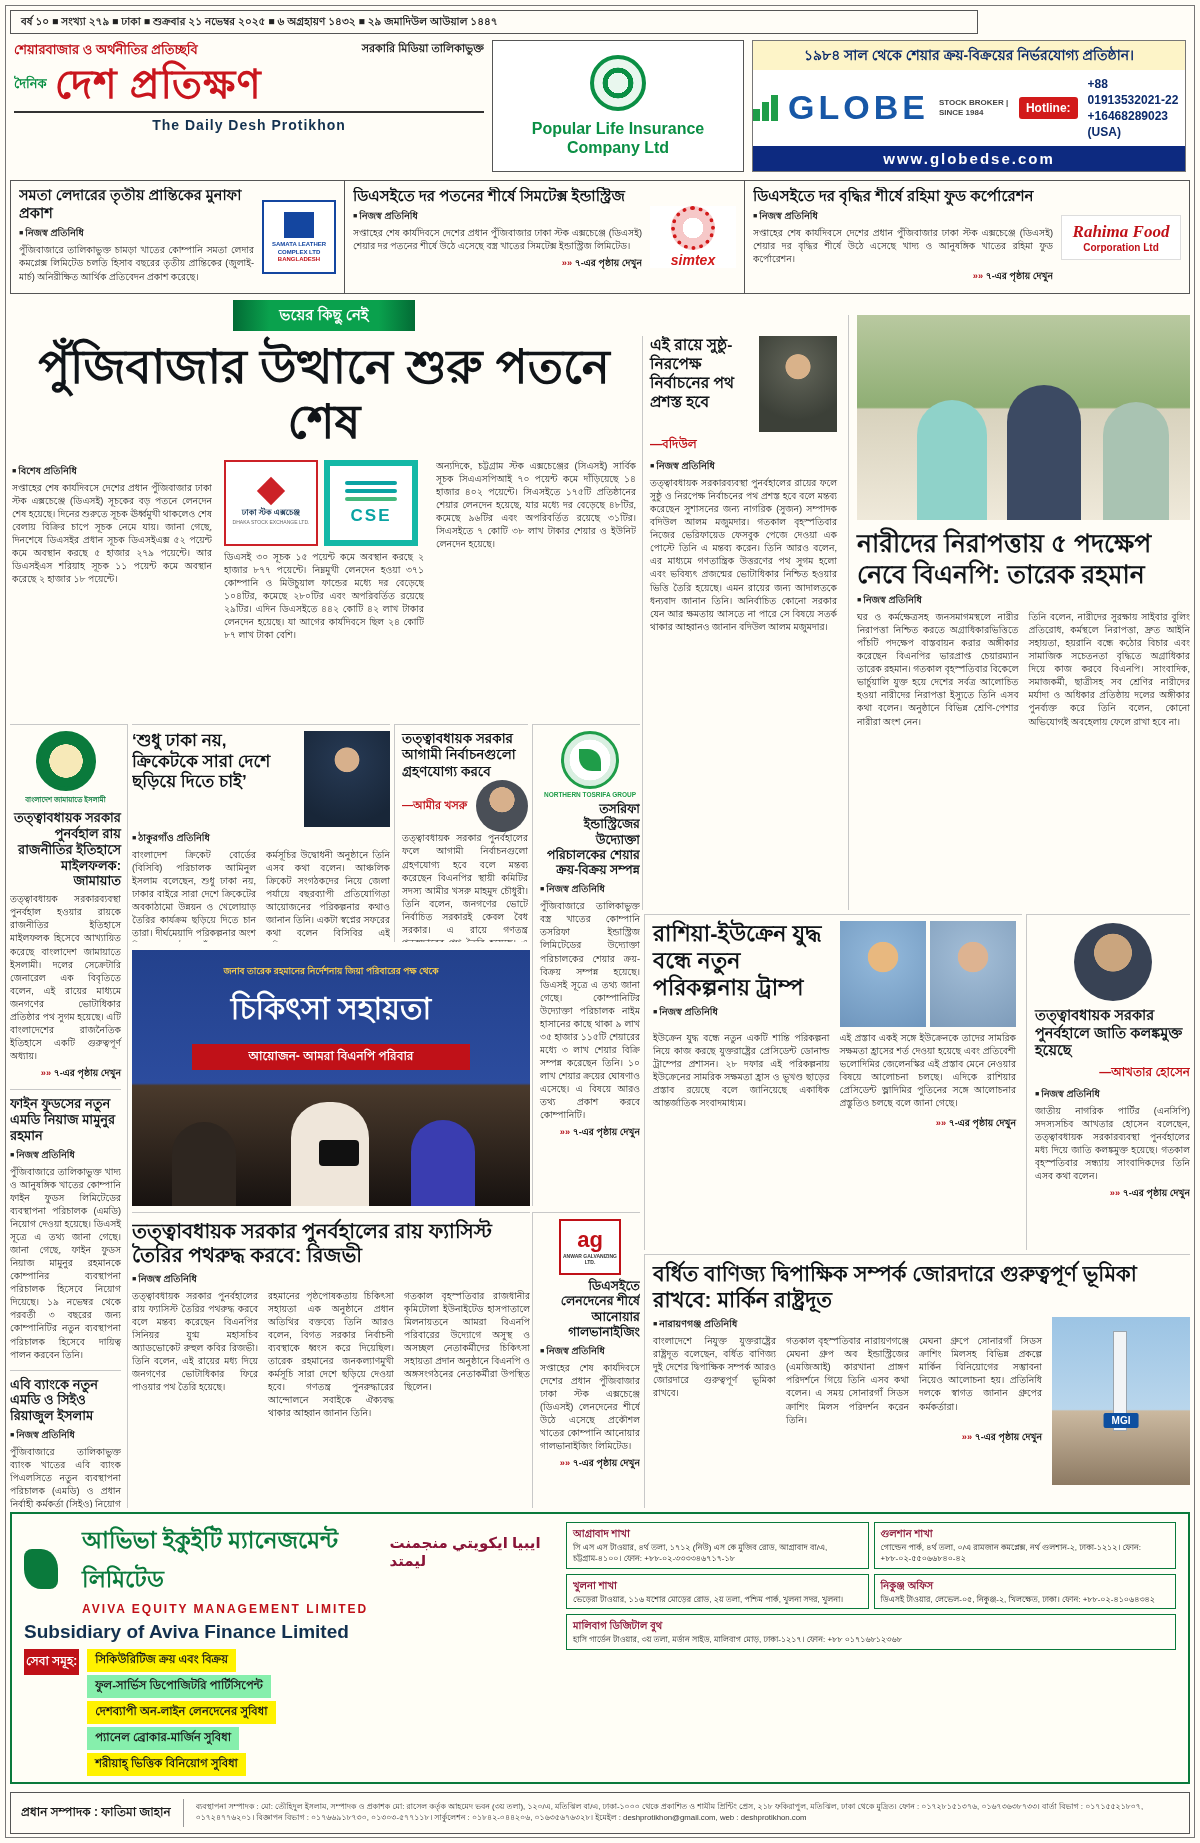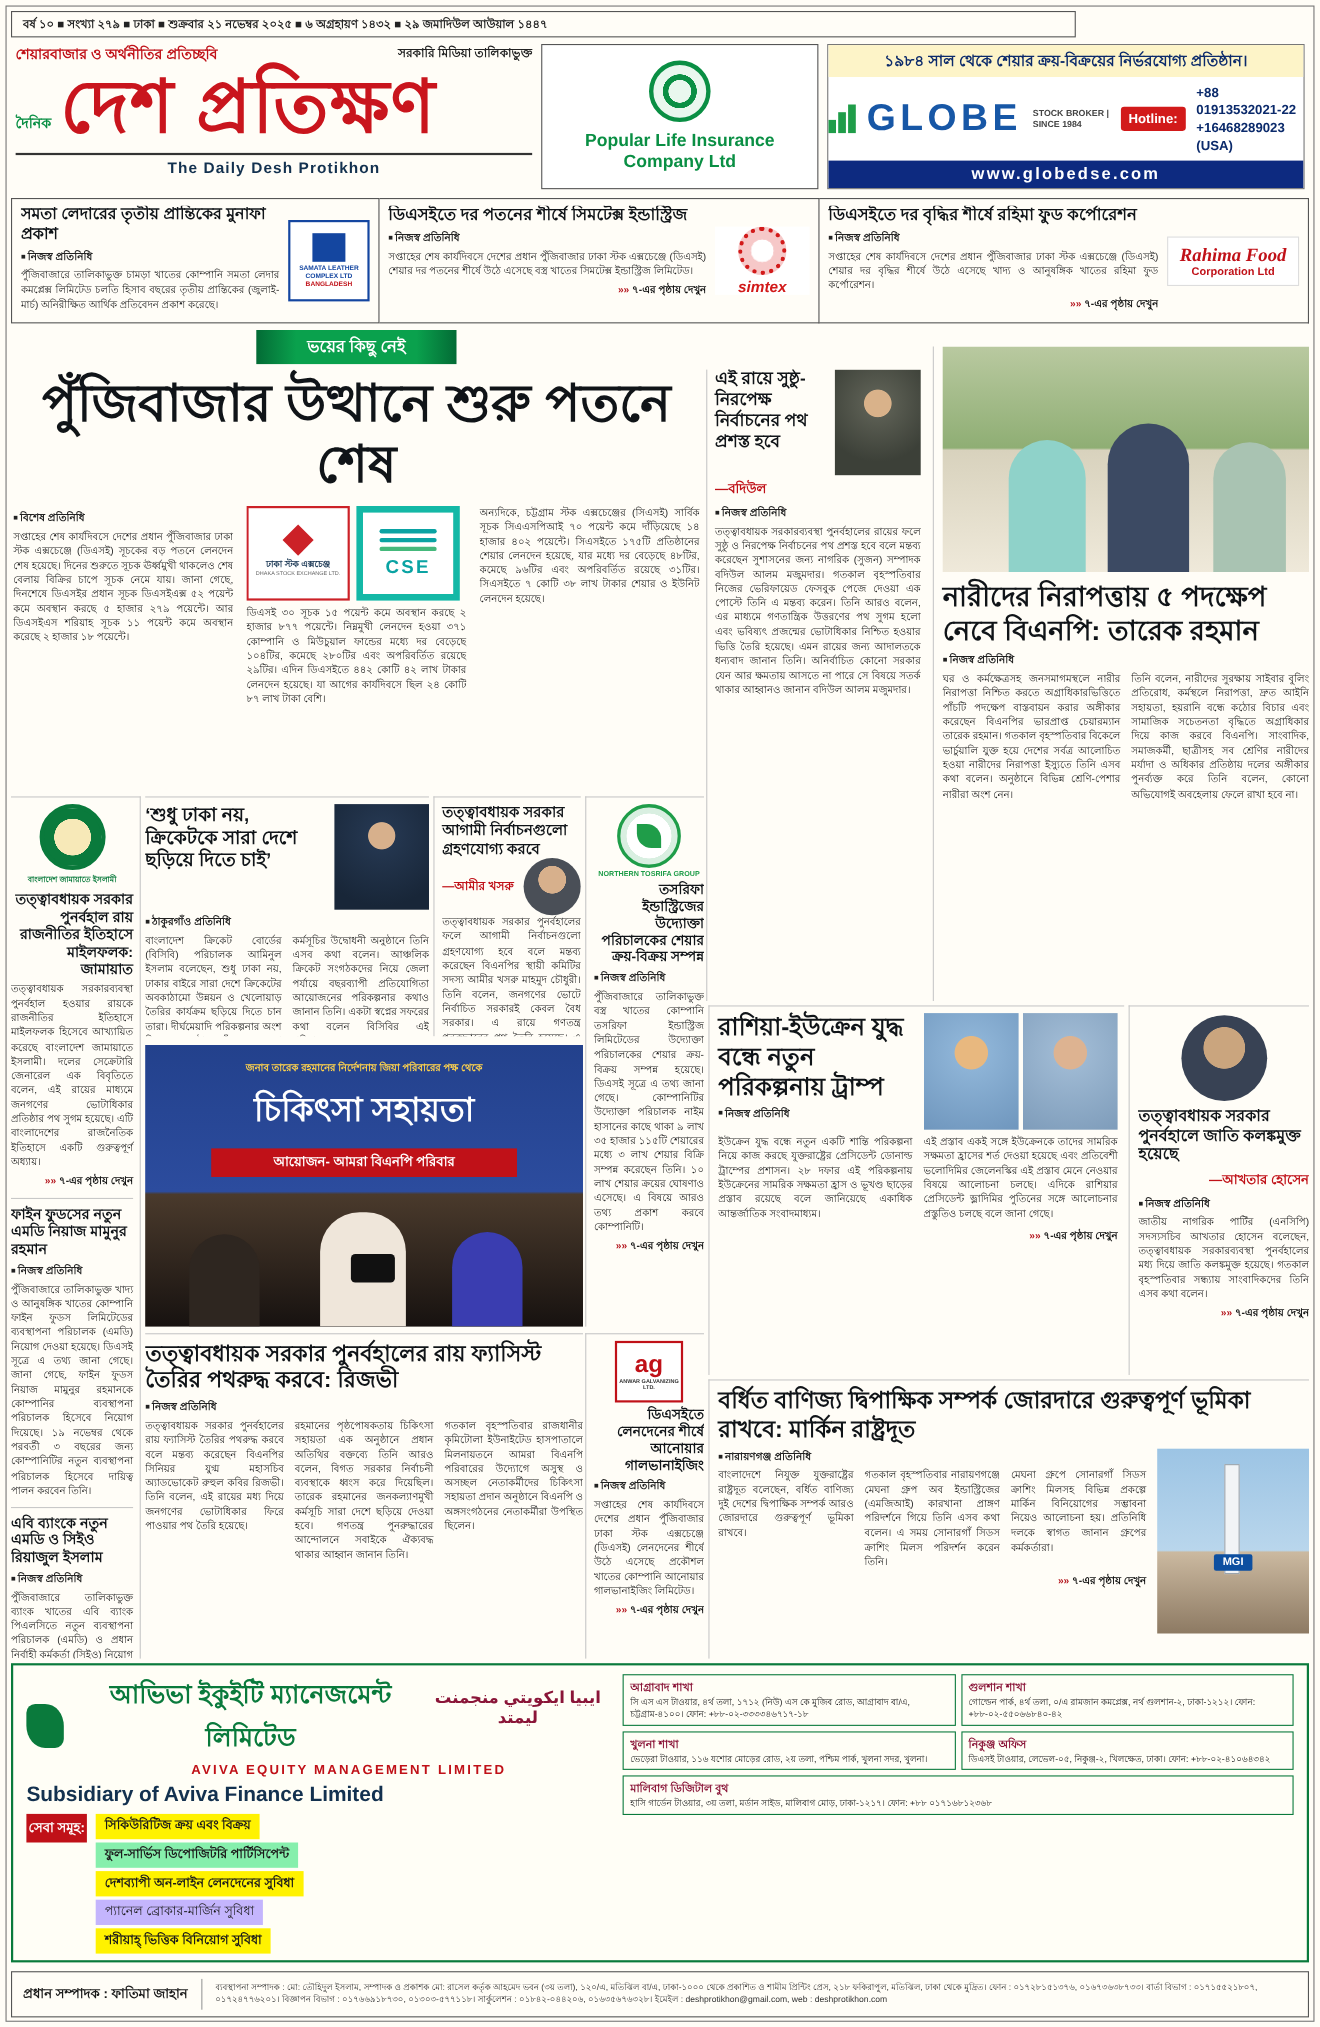--- a/index.html
+++ b/index.html
@@ -32,21 +32,21 @@
     <span>বর্ষ ১০ ■ সংখ্যা ২৭৯ ■ ঢাকা ■ শুক্রবার ২১ নভেম্বর ২০২৫ ■ ৬ অগ্রহায়ণ ১৪৩২ ■ ২৯ জমাদিউল আউয়াল ১৪৪৭</span>
   </div>
 
   <div class="abs" style="left:14px;top:40px;width:470px;height:132px;">
     <div style="display:flex;justify-content:space-between;align-items:flex-start;">
       <span style="color:#c01118;font-weight:bold;font-size:13px;">শেয়ারবাজার ও অর্থনীতির প্রতিচ্ছবি</span>
       <span style="color:#222;font-weight:bold;font-size:11px;">সরকারি মিডিয়া তালিকাভুক্ত</span>
     </div>
     <div style="display:flex;align-items:flex-end;gap:8px;margin-top:2px;">
       <span style="color:#0a8f44;font-weight:bold;font-size:13px;padding-bottom:10px;">দৈনিক</span>
-      <span style="color:#c9151d;font-weight:bold;font-size:67px;line-height:1.05;letter-spacing:1px;">দেশ প্রতিক্ষণ</span>
+      <span style="color:#c9151d;font-weight:bold;font-size:40px;line-height:1.05;letter-spacing:1px;">দেশ প্রতিক্ষণ</span>
     </div>
     <div style="border-top:2px solid #333;margin-top:6px;padding-top:3px;text-align:center;">
       <span style="font-weight:bold;font-size:14px;color:#13314f;letter-spacing:1px;">The Daily Desh Protikhon</span>
     </div>
   </div>
 
   <div class="abs" style="left:492px;top:40px;width:252px;height:132px;border:1px solid #555;display:flex;flex-direction:column;align-items:center;justify-content:center;gap:8px;background:#fff;">
     <div style="width:56px;height:56px;border-radius:50%;border:4px solid #0a8f44;background:radial-gradient(circle,#e9f7ee 30%,#0a8f44 31%,#0a8f44 45%,#e9f7ee 46%);"></div>
     <div style="color:#0a8f44;font-weight:bold;font-size:16px;text-align:center;line-height:1.2;padding:0 14px;">Popular Life Insurance Company Ltd</div>
   </div>
@@ -294,38 +294,38 @@
           <span style="position:absolute;left:44%;top:8%;width:14px;height:60%;background:#f2f4f6;border:1px solid #9aa4ad;"></span>
           <span style="position:absolute;left:50%;bottom:34%;transform:translateX(-50%);background:#0d4fa0;color:#fff;font-size:10px;font-weight:bold;padding:2px 8px;border-radius:2px;">MGI</span>
         </div>
       </div>
     </div>
   </div>
 
   <div class="abs" style="left:10px;top:1512px;width:1180px;height:272px;border:2px solid #0a7a3c;background:#fffef6;padding:8px 12px;">
     <div style="display:flex;gap:14px;">
       <div style="flex:1;">
-        <div style="display:flex;align-items:center;gap:24px;text-align:center;">
+        <div style="display:flex;align-items:center;gap:24px;">
           <span style="width:40px;height:40px;background:#0a7a3c;border-radius:8px 50% 8px 50%;display:inline-block;"></span>
           <div>
             <div style="display:flex;align-items:baseline;gap:16px;">
               <span style="color:#0a7a3c;font-weight:bold;font-size:23px;">আভিভা ইকুইটি ম্যানেজমেন্ট লিমিটেড</span>
               <span style="color:#8a1538;font-weight:bold;font-size:15px;">ايبيا ايكويتي منجمنت ليمتد</span>
             </div>
             <div style="color:#c01118;font-weight:bold;font-size:12px;letter-spacing:2px;margin-top:2px;">AVIVA EQUITY MANAGEMENT LIMITED</div>
           </div>
         </div>
         <div style="color:#13314f;font-weight: bold;font-size:19px;margin:5px 0 6px;">Subsidiary of Aviva Finance Limited</div>
         <div style="display:flex;align-items:flex-start;gap:8px;">
           <span style="background:#c01118;color:#fff;font-weight:bold;font-size:12px;padding:3px 2px;flex:0 0 auto;">সেবা সমূহ:</span>
           <ul style="list-style:none;display:flex;flex-direction:column;gap:3px;">
             <li style="background:#fff200;font-weight:bold;font-size:11.5px;padding:2px 8px;width:max-content;max-width:330px;"><span>সিকিউরিটিজ ক্রয় এবং বিক্রয়</span></li>
             <li style="background:#86efac;font-weight:bold;font-size:11.5px;padding:2px 8px;width:max-content;max-width:330px;"><span>ফুল-সার্ভিস ডিপোজিটরি পার্টিসিপেন্ট</span></li>
             <li style="background:#fff200;font-weight:bold;font-size:11.5px;padding:2px 8px;width:max-content;max-width:330px;"><span>দেশব্যাপী অন-লাইন লেনদেনের সুবিধা</span></li>
-            <li style="background:#c4b5fd;font-weight:normal;font-size:11.5px;padding:2px 8px;width:max-content;max-width:330px;"><span>প্যানেল ব্রোকার-মার্জিন সুবিধা</span></li>
+            <li style="background:#86efac;font-weight:bold;font-size:11.5px;padding:2px 8px;width:max-content;max-width:330px;"><span>প্যানেল ব্রোকার-মার্জিন সুবিধা</span></li>
             <li style="background:#fff200;font-weight:bold;font-size:11.5px;padding:2px 8px;width:max-content;max-width:330px;"><span>শরীয়াহ্ ভিত্তিক বিনিয়োগ সুবিধা</span></li>
           </ul>
         </div>
       </div>
       <div style="width:610px;display:grid;grid-template-columns:1fr 1fr;gap:5px;align-content:start;">
         <div style="border:1px solid #0a7a3c;padding:3px 6px;">
           <div style="font-weight:bold;font-size:10px;color:#8a1538;">আগ্রাবাদ শাখা</div>
           <div style="font-size:8px;line-height:1.35;">সি এস এস টাওয়ার, ৪র্থ তলা, ১৭১২ (নিউ) এস কে মুজিব রোড, আগ্রাবাদ বা/এ, চট্টগ্রাম-৪১০০। ফোন: +৮৮-০২-৩৩৩৩৪৬৭১৭-১৮</div>
         </div>
         <div style="border:1px solid #0a7a3c;padding:3px 6px;">

